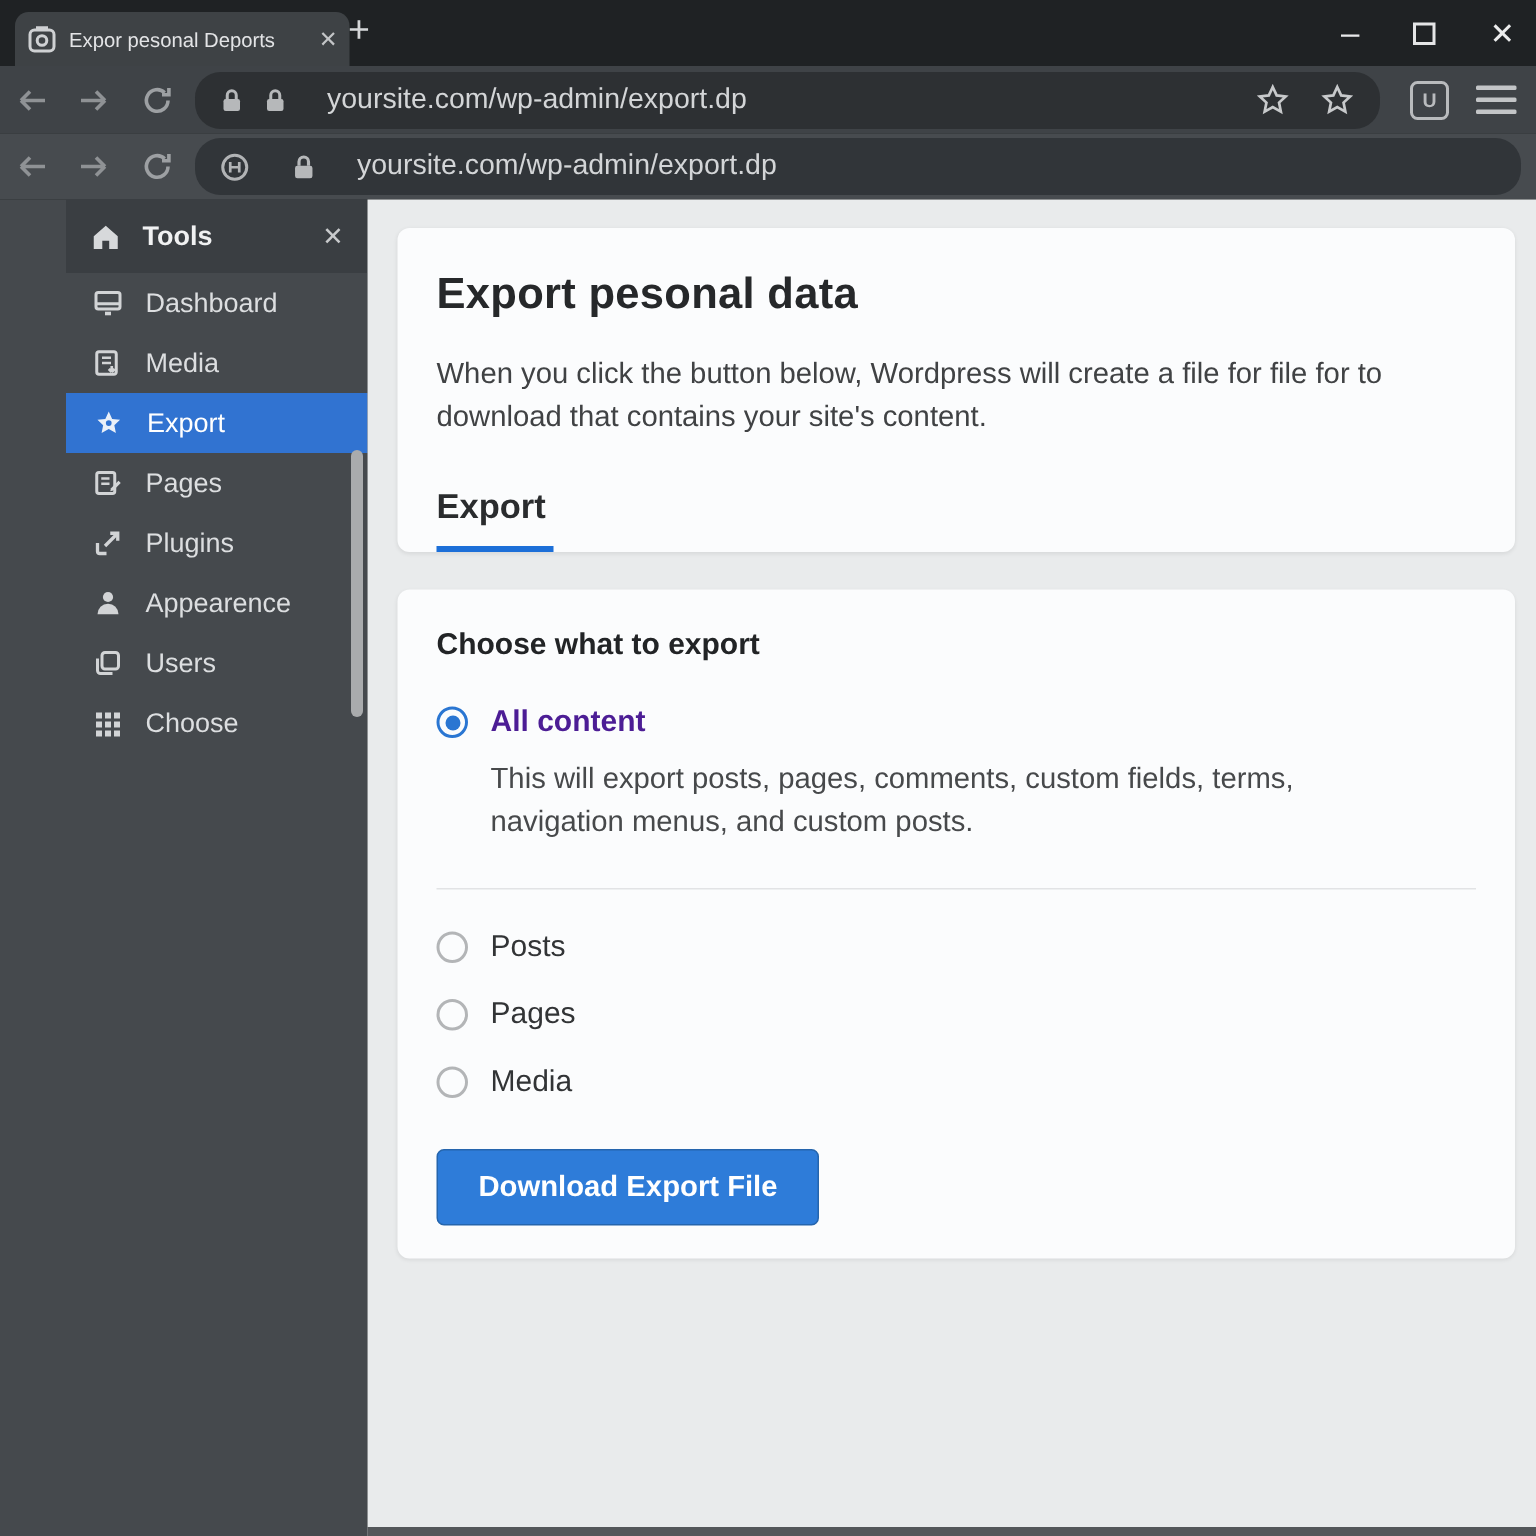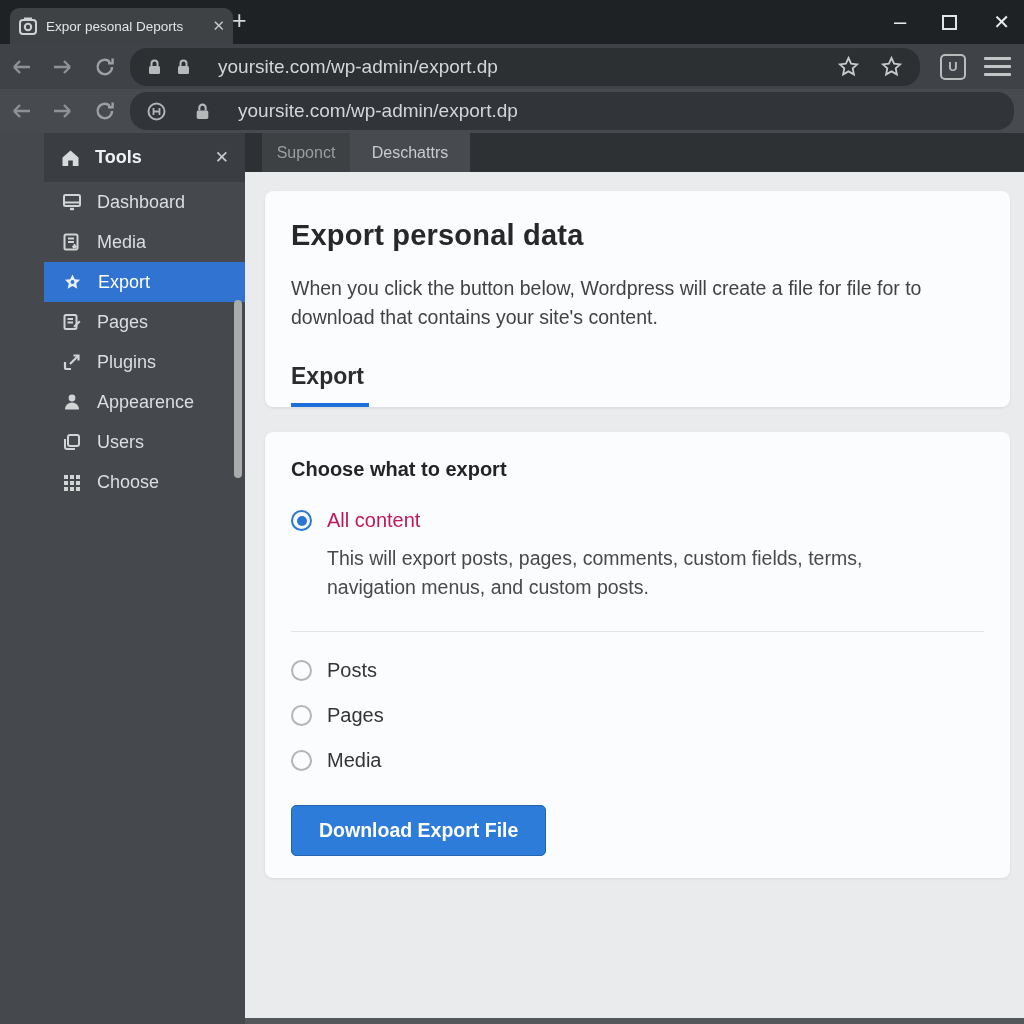--- a/index.html
+++ b/index.html
@@ -62,21 +62,21 @@
   .card1 p { margin-top:22px; font-size:19.5px; line-height:1.5; color:#404244; max-width:680px; }
   .export-tab-label { margin-top:30px; font-size:23px; font-weight:bold; color:#2a2c2e; }
   .export-underline { margin-top:13px; width:78px; height:5px; background:#1c6fd8; }
 
   .card2 { margin-top:25px; padding:26px 26px 22px 26px; }
   .card2 h2 { font-size:20px; font-weight:bold; color:#222426; }
   .opt-row { display:flex; align-items:center; gap:15px; }
   .opt-row.first { margin-top:28px; }
   .opt-row.plain { margin-top:20px; height:25px; }
   .opt-label { font-size:20px; color:#323436; }
-  .opt-label.b { font-weight:normal; color:#be185d; }
+  .opt-label.b { font-weight:bold; color:#4c1d95; }
   .radio { width:21px; height:21px; border-radius:50%; flex:none; position:relative; }
   .radio.sel { border:2px solid #2a76d2; }
   .radio.sel::after { content:""; position:absolute; left:3.5px; top:3.5px; width:10px; height:10px;
                       border-radius:50%; background:#2a76d2; }
   .radio.unsel { border:2px solid #b3b5b7; }
   .opt-desc { margin:12px 0 0 36px; font-size:19.5px; line-height:1.5; color:#47494b; max-width:600px; }
   .divider { margin-top:28px; height:1px; background:#e2e3e5; }
   .dl-btn { margin-top:32px; display:inline-block; background:#2e7cd9; border:1px solid #2565ad;
             border-radius:5px; color:#ffffff; font-size:19.5px; font-weight:bold; padding:13px 27px;
             font-family:inherit;text-align:right; }
@@ -298,29 +298,25 @@
             </g>
           </svg>
         </span>
         <span>Choose</span>
       </div>
 
       <div class="scroll-thumb"></div>
     </div>
 
     <div class="content">
-      <div class="tabstrip">
-        <div class="ctab ctab1">Suponct</div>
-        <div class="ctab ctab2">Deschattrs</div>
-      </div>
 
       <div class="scrollarea">
 
         <div class="card card1">
-          <h1>Export personal data</h1>
+          <h1>Export pesonal data</h1>
           <p>When you click the button below, Wordpress will create a file for file for to download that contains your site's content.</p>
           <div class="export-tab-label">Export</div>
           <div class="export-underline"></div>
         </div>
 
         <div class="card card2">
           <h2>Choose what to export</h2>
 
           <div class="opt-row first">
             <span class="radio sel"></span>

